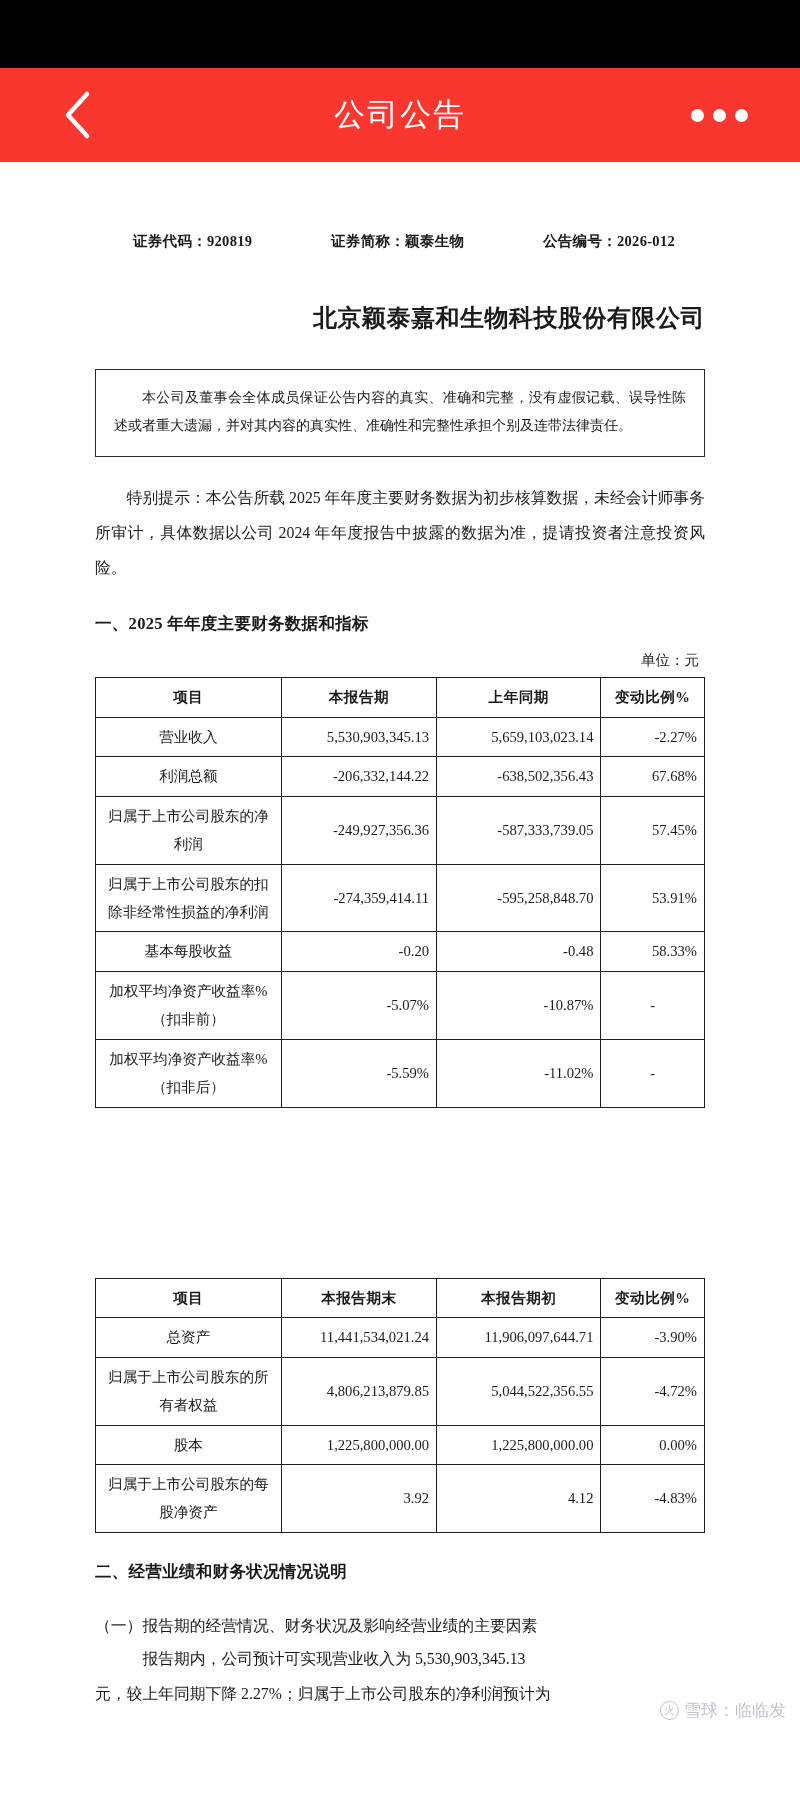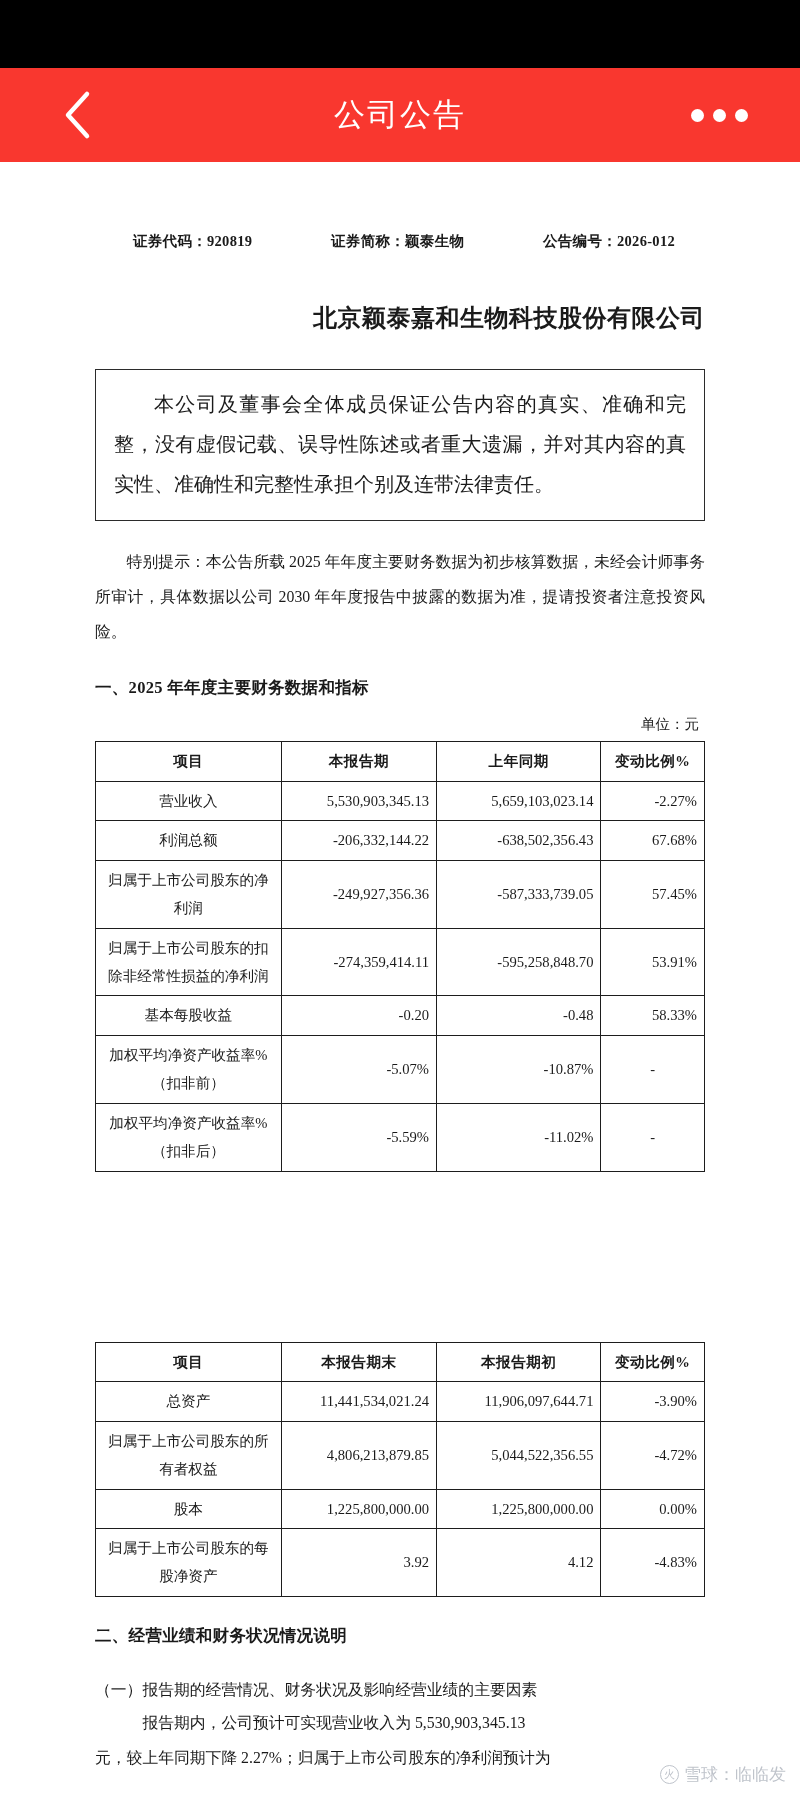--- a/index.html
+++ b/index.html
@@ -88,21 +88,21 @@
     letter-spacing: .5px;
     margin-top: 46px;
     line-height: 1.75;
   }
   .doc-title .line2 { display: block; }
 
   .notice-box {
     border: 1px solid #2b2b2b;
     margin-top: 30px;
     padding: 14px 18px 16px 18px;
-    font-size: 20px;
+    font-size: 14px;
     line-height: 2.0;
     text-align: justify;
     text-indent: 2em;
   }
 
   .para {
     font-size: 15.8px;
     line-height: 2.2;
     text-align: justify;
     text-indent: 2em;
@@ -222,21 +222,21 @@
       <span>证券简称：颖泰生物</span>
       <span>公告编号：2026-012</span>
     </div>
 
     <div class="doc-title">
       <span class="line1">北京颖泰嘉和生物科技股份有限公司</span>
     </div>
 
     <div class="notice-box">本公司及董事会全体成员保证公告内容的真实、准确和完整，没有虚假记载、误导性陈述或者重大遗漏，并对其内容的真实性、准确性和完整性承担个别及连带法律责任。</div>
 
-    <div class="para">特别提示：本公告所载 2025 年年度主要财务数据为初步核算数据，未经会计师事务所审计，具体数据以公司 2030 年年度报告中披露的数据为准，提请投资者注意投资风险。</div>
+    <div class="para">特别提示：本公告所载 2025 年年度主要财务数据为初步核算数据，未经会计师事务所审计，具体数据以公司 2024 年年度报告中披露的数据为准，提请投资者注意投资风险。</div>
 
     <div class="section-heading">一、2025 年年度主要财务数据和指标</div>
 
     <div class="unit-label">单位：元</div>
 
     <table class="fin">
       <colgroup>
           <col class="c1">
           <col class="c2">
           <col class="c3">

